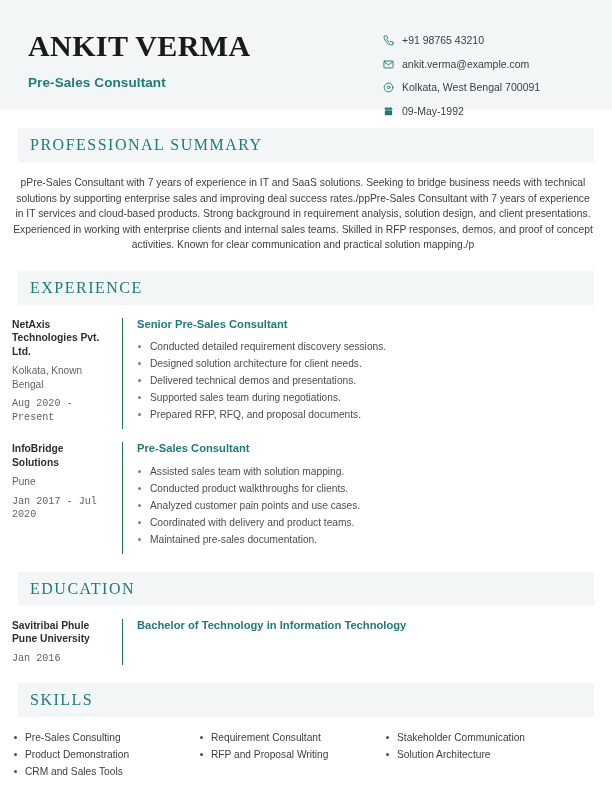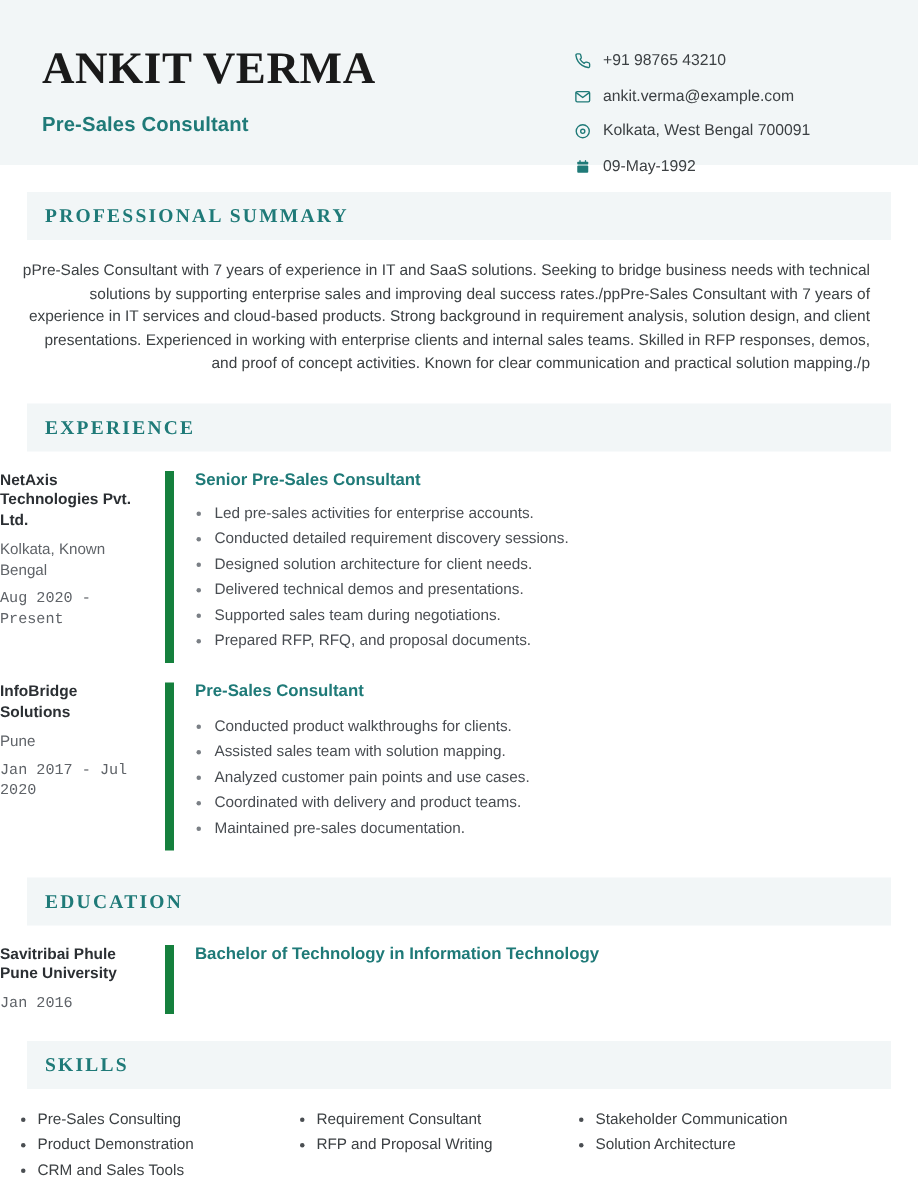--- a/index.html
+++ b/index.html
@@ -76,39 +76,40 @@
   
   .section { margin-top: 0; }
   .section-band {
     background: #f2f6f7;
     margin: 0 18px;
     padding: 8px 0 8px 12px;
     box-sizing: border-box;
   }
   .section-title {
     font-family: "Liberation Serif", serif;
-    font-weight: bold;
-    font-size: 13px;
+    font-weight: normal;
+    font-size: 16px;
     letter-spacing: 1.5px;
     color: #1f7a78;
     text-transform: uppercase;
   }
 
   
   .summary-text {
     font-size: 10.3px;
     line-height: 15.6px;
     color: #3c4043;
-    padding: 13px 32px 0 12px;
-    text-align: right;
+    padding: 13px 18px 0 12px;
+    text-align: center;
   }
 
   
   .entry {
     display: flex;
+    padding-left: 12px;
     padding-top: 13px;
   }
   .entry-left {
     width: 110px;
     flex: 0 0 110px;
     padding-right: 12px;
     box-sizing: border-box;
   }
   .org-name {
     font-size: 10.3px;
@@ -124,21 +125,21 @@
   }
   .org-dates {
     font-size: 10.1px;
     color: #5f6368;
     line-height: 13.5px;
     margin-top: 6px;
     font-family: Liberation Mono, monospace;
   }
   .entry-right {
     flex: 1 1 auto;
-    border-left: 6px solid #15803d;
+    border-left: 1px solid #15803d;
     padding-left: 14px;
     padding-bottom: 6px;
   }
   .role-title {
     font-size: 11.2px;
     font-weight: bold;
     color: #1f7a78;
     line-height: 1.2;
     margin-bottom: 7px;
   }
@@ -267,41 +268,40 @@
 
   <div class="entry">
     <div class="entry-left">
       <div class="org-name">NetAxis Technologies Pvt. Ltd.</div>
       <div class="org-meta">Kolkata, Known Bengal</div>
       <div class="org-dates">Aug 2020 - Present</div>
     </div>
     <div class="entry-right">
       <div class="role-title">Senior Pre-Sales Consultant</div>
       <ul class="bullets">
-        <li>Led pre-sales activities for enterprise accounts.</li>
         <li>Conducted detailed requirement discovery sessions.</li>
         <li>Designed solution architecture for client needs.</li>
         <li>Delivered technical demos and presentations.</li>
         <li>Supported sales team during negotiations.</li>
         <li>Prepared RFP, RFQ, and proposal documents.</li>
       </ul>
     </div>
   </div>
 
   <div class="entry">
     <div class="entry-left">
       <div class="org-name">InfoBridge Solutions</div>
       <div class="org-meta">Pune</div>
       <div class="org-dates">Jan 2017 - Jul 2020</div>
     </div>
     <div class="entry-right">
       <div class="role-title">Pre-Sales Consultant</div>
       <ul class="bullets">
+        <li>Assisted sales team with solution mapping.</li>
         <li>Conducted product walkthroughs for clients.</li>
-        <li>Assisted sales team with solution mapping.</li>
         <li>Analyzed customer pain points and use cases.</li>
         <li>Coordinated with delivery and product teams.</li>
         <li>Maintained pre-sales documentation.</li>
       </ul>
     </div>
   </div>
 </div>
 
 <div class="spacer-md"></div>
 <div class="section">

